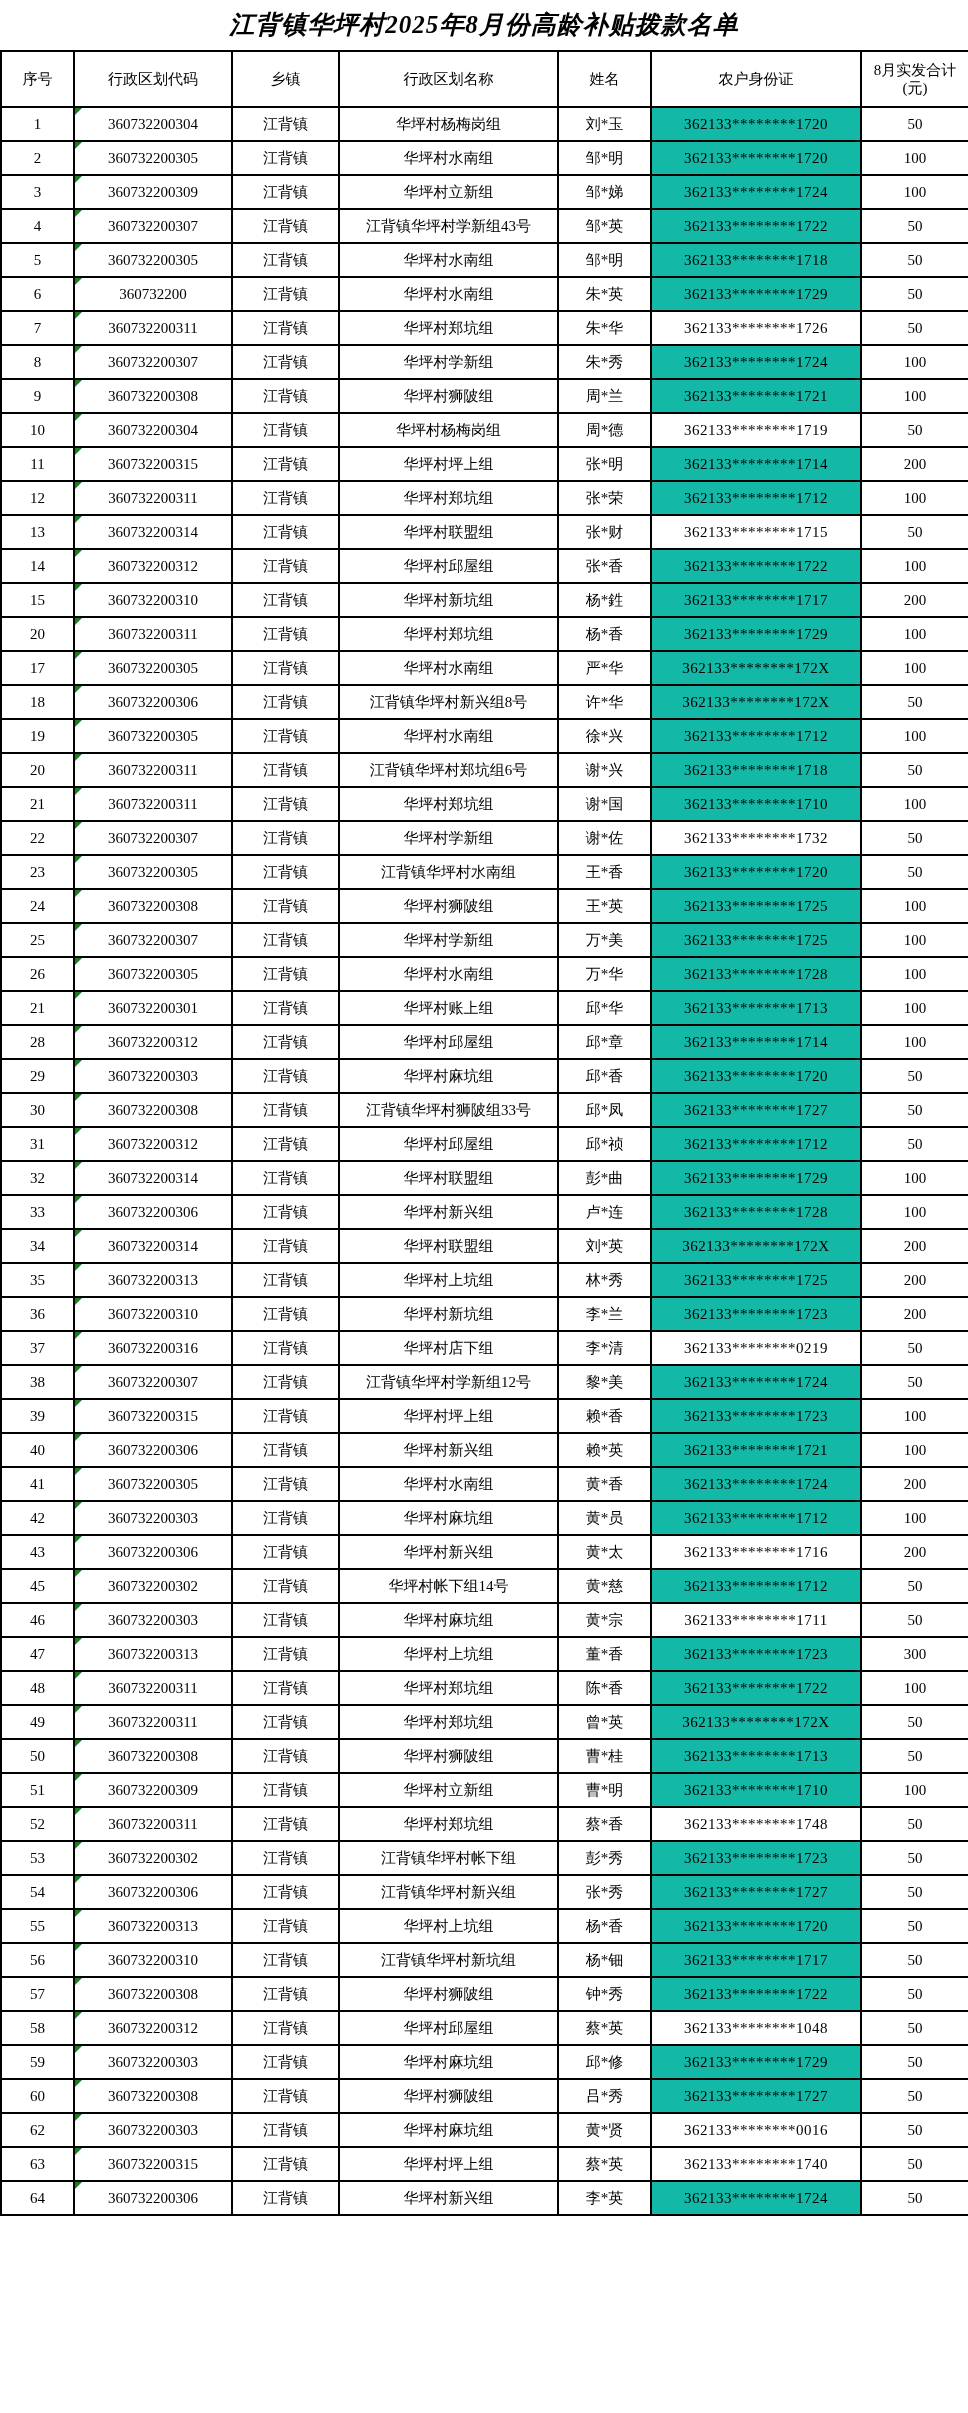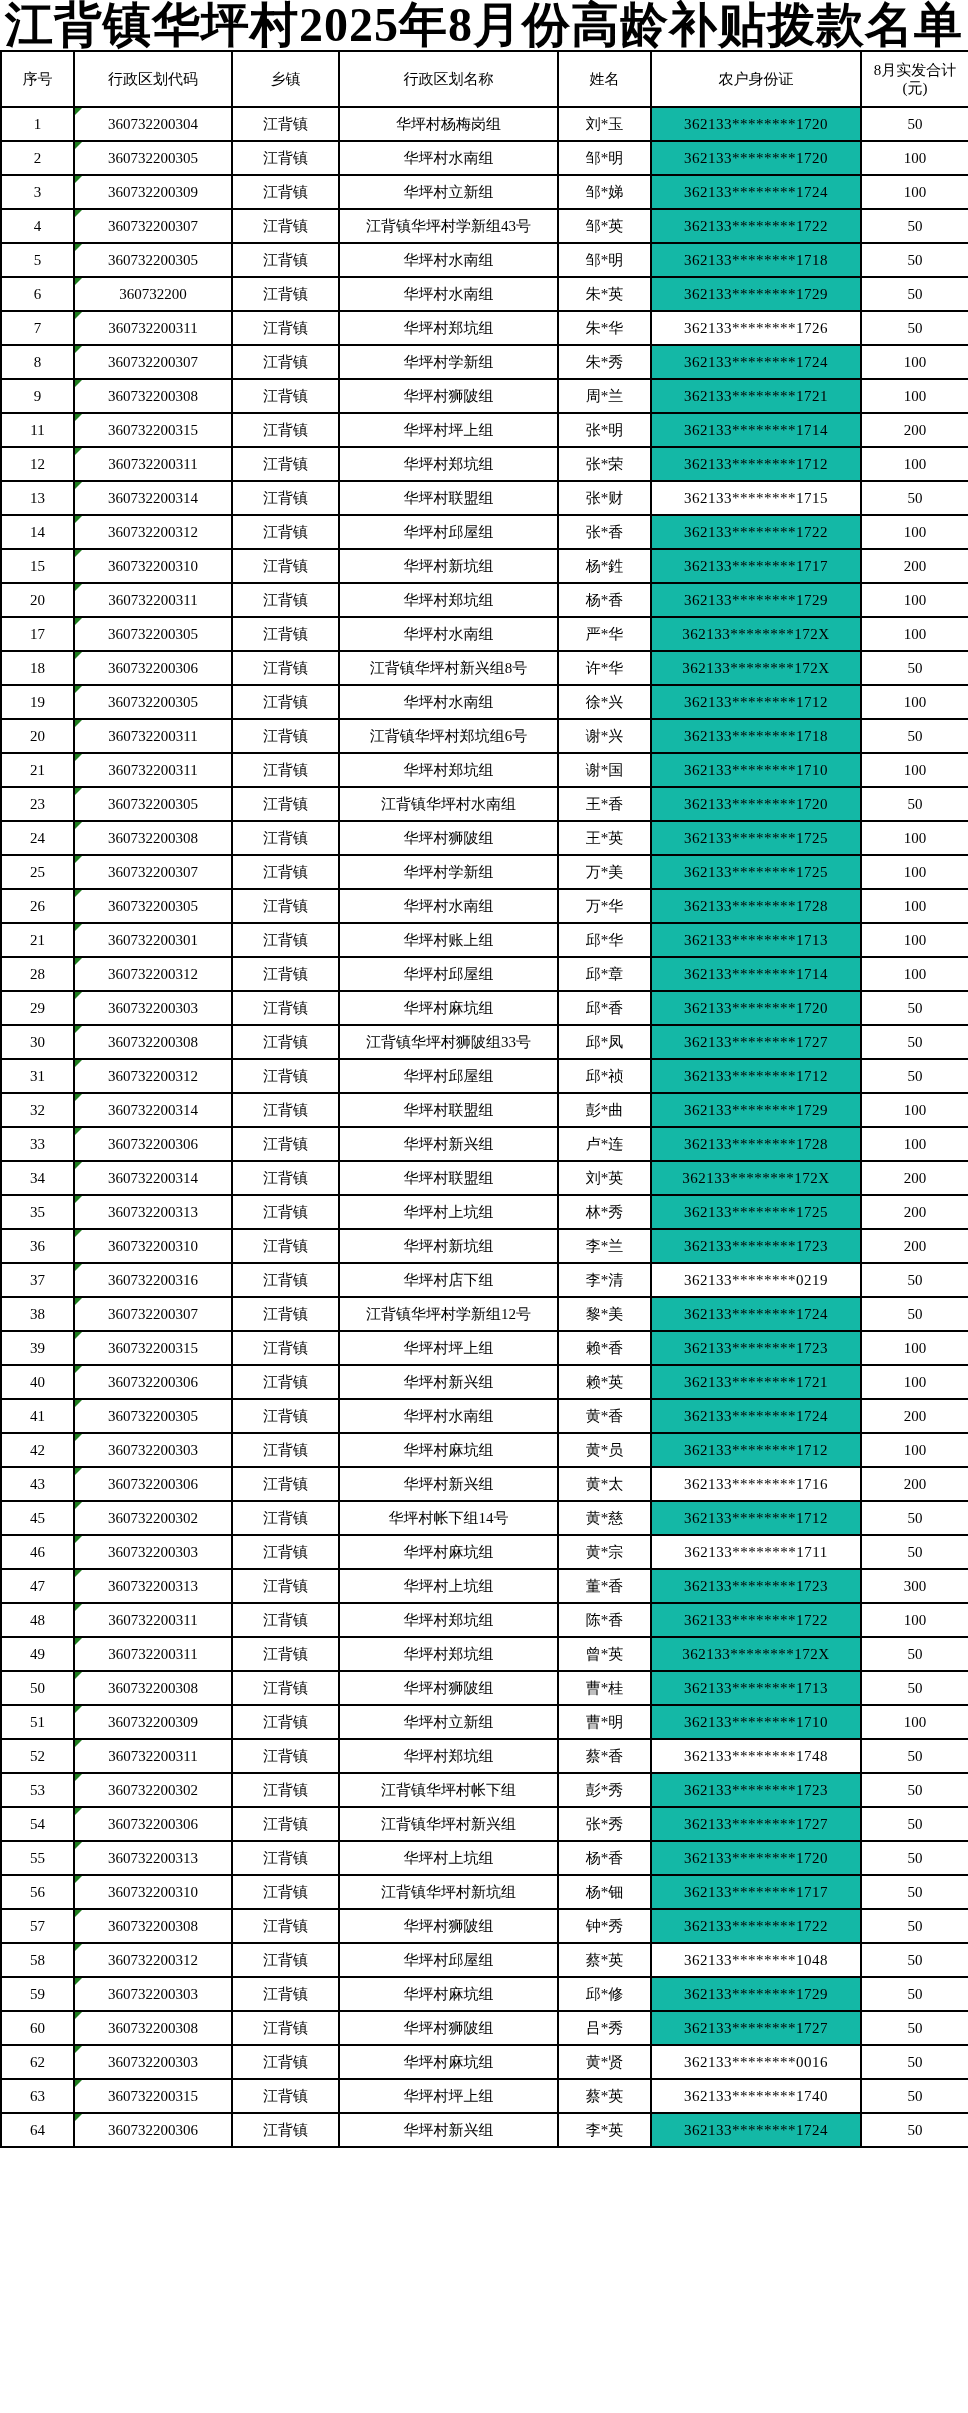--- a/index.html
+++ b/index.html
@@ -1,21 +1,22 @@
 <!DOCTYPE html>
 <html><head>
 <meta charset="utf-8">
 <style>
   html,body{margin:0;padding:0;background:#ffffff;}
   body{width:968px;font-family:"Liberation Serif","DejaVu Serif",serif;color:#000;}
   .page{width:968px;}
   .doc-title{
     width:968px;height:50px;line-height:50px;text-align:center;
-    font-size:48px;font-weight:bold;letter-spacing:1px;white-space:nowrap;
+    font-size:25px;font-weight:bold;letter-spacing:1px;white-space:nowrap;
     font-family:"Liberation Serif","DejaVu Serif",serif;
+    font-style:italic;
   }
   table.roster{
     border-collapse:collapse;table-layout:fixed;width:968px;
   }
   table.roster th, table.roster td{
     border:2px solid #000;text-align:center;vertical-align:middle;
     font-weight:normal;font-size:15px;padding:0 2px;overflow:hidden;
     white-space:nowrap;
   }
   table.roster th{height:54px;}
@@ -134,20 +135,29 @@
         <tr>
           <td>9</td>
           <td class="code"><span class="tri"></span>360732200308</td>
           <td>江背镇</td>
           <td>华坪村狮陂组</td>
           <td>周*兰</td>
           <td class="idcell hl">362133********1721</td>
           <td>100</td>
         </tr>
         <tr>
+          <td>10</td>
+          <td class="code"><span class="tri"></span>360732200304</td>
+          <td>江背镇</td>
+          <td>华坪村杨梅岗组</td>
+          <td>周*德</td>
+          <td class="idcell">362133********1719</td>
+          <td>50</td>
+        </tr>
+        <tr>
           <td>11</td>
           <td class="code"><span class="tri"></span>360732200315</td>
           <td>江背镇</td>
           <td>华坪村坪上组</td>
           <td>张*明</td>
           <td class="idcell hl">362133********1714</td>
           <td>200</td>
         </tr>
         <tr>
           <td>12</td>
@@ -231,20 +241,29 @@
           <td>50</td>
         </tr>
         <tr>
           <td>21</td>
           <td class="code"><span class="tri"></span>360732200311</td>
           <td>江背镇</td>
           <td>华坪村郑坑组</td>
           <td>谢*国</td>
           <td class="idcell hl">362133********1710</td>
           <td>100</td>
+        </tr>
+        <tr>
+          <td>22</td>
+          <td class="code"><span class="tri"></span>360732200307</td>
+          <td>江背镇</td>
+          <td>华坪村学新组</td>
+          <td>谢*佐</td>
+          <td class="idcell">362133********1732</td>
+          <td>50</td>
         </tr>
         <tr>
           <td>23</td>
           <td class="code"><span class="tri"></span>360732200305</td>
           <td>江背镇</td>
           <td>江背镇华坪村水南组</td>
           <td>王*香</td>
           <td class="idcell hl">362133********1720</td>
           <td>50</td>
         </tr>

